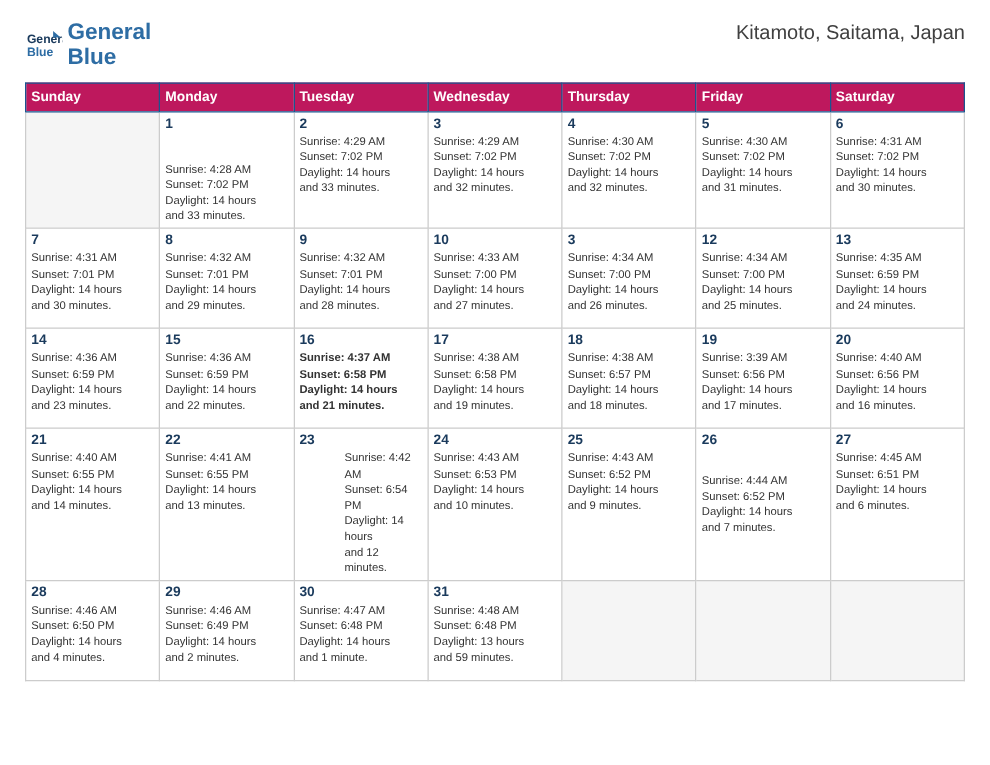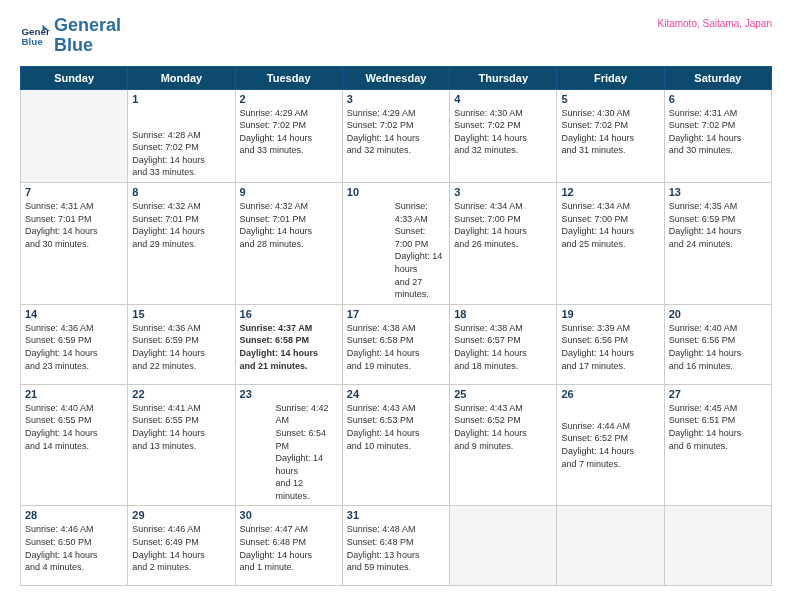--- a/index.html
+++ b/index.html
@@ -41,36 +41,36 @@
     .title-block {
       text-align: right;
     }
     .month-title {
       font-size: 38px;
       font-weight: bold;
       color: #1a3a5c;
       line-height: 1;
     }
     .subtitle {
-      font-size: 10px;
-      color: #ec4899;
+      font-size: 16px;
+      color: #404040;
       margin-top: 2px;
     }
     table {
       width: 100%;
       border-collapse: collapse;
       table-layout: fixed;
     }
     th {
-      background-color: #0c4a6e;
+      background-color: #be185d;
       color: #fff;
       font-size: 11px;
       font-weight: bold;
       padding: 5px 4px;
-      text-align: center;
+      text-align: left;
       border: 1px solid #1a5490;
     }
     td {
       border: 1px solid #ccc;
       vertical-align: top;
       padding: 3px 4px;
       font-size: 9.5px;
       color: #333;
       height: 80px;
     }
@@ -189,21 +189,21 @@
           </td>
           <td>
             <span class="day-num">9</span>
             <div class="day-info" style="white-space: pre-line;">Sunrise: 4:32 AM
 Sunset: 7:01 PM
 Daylight: 14 hours
 and 28 minutes.</div>
           </td>
           <td>
             <span class="day-num">10</span>
-            <div class="day-info" style="white-space: pre-line; margin-left: 48px;">Sunrise: 4:33 AM
+            <div class="day-info" style="white-space: pre-line;">Sunrise: 4:33 AM
 Sunset: 7:00 PM
 Daylight: 14 hours
 and 27 minutes.</div>
           </td>
           <td>
             <span class="day-num">3</span>
             <div class="day-info" style="white-space: pre-line;">Sunrise: 4:34 AM
 Sunset: 7:00 PM
 Daylight: 14 hours
 and 26 minutes.</div>

